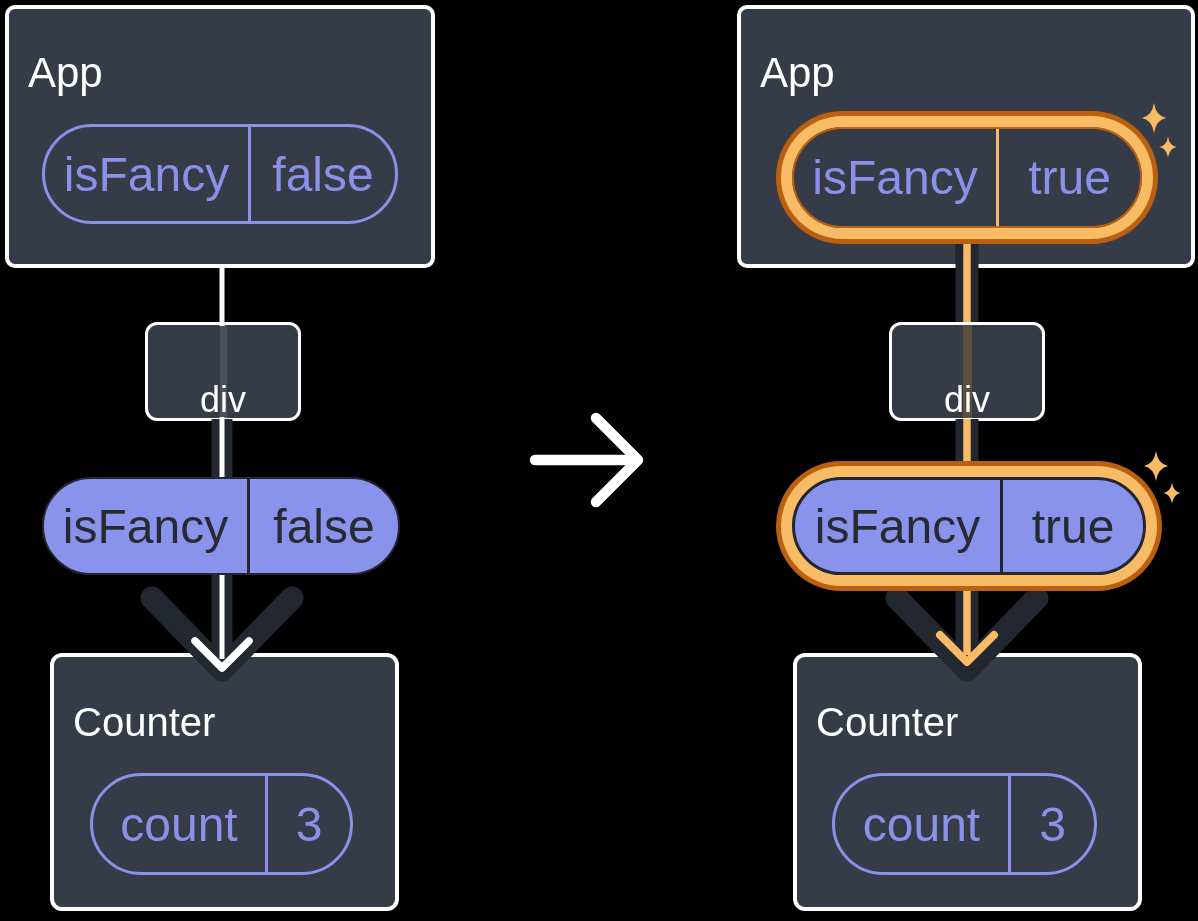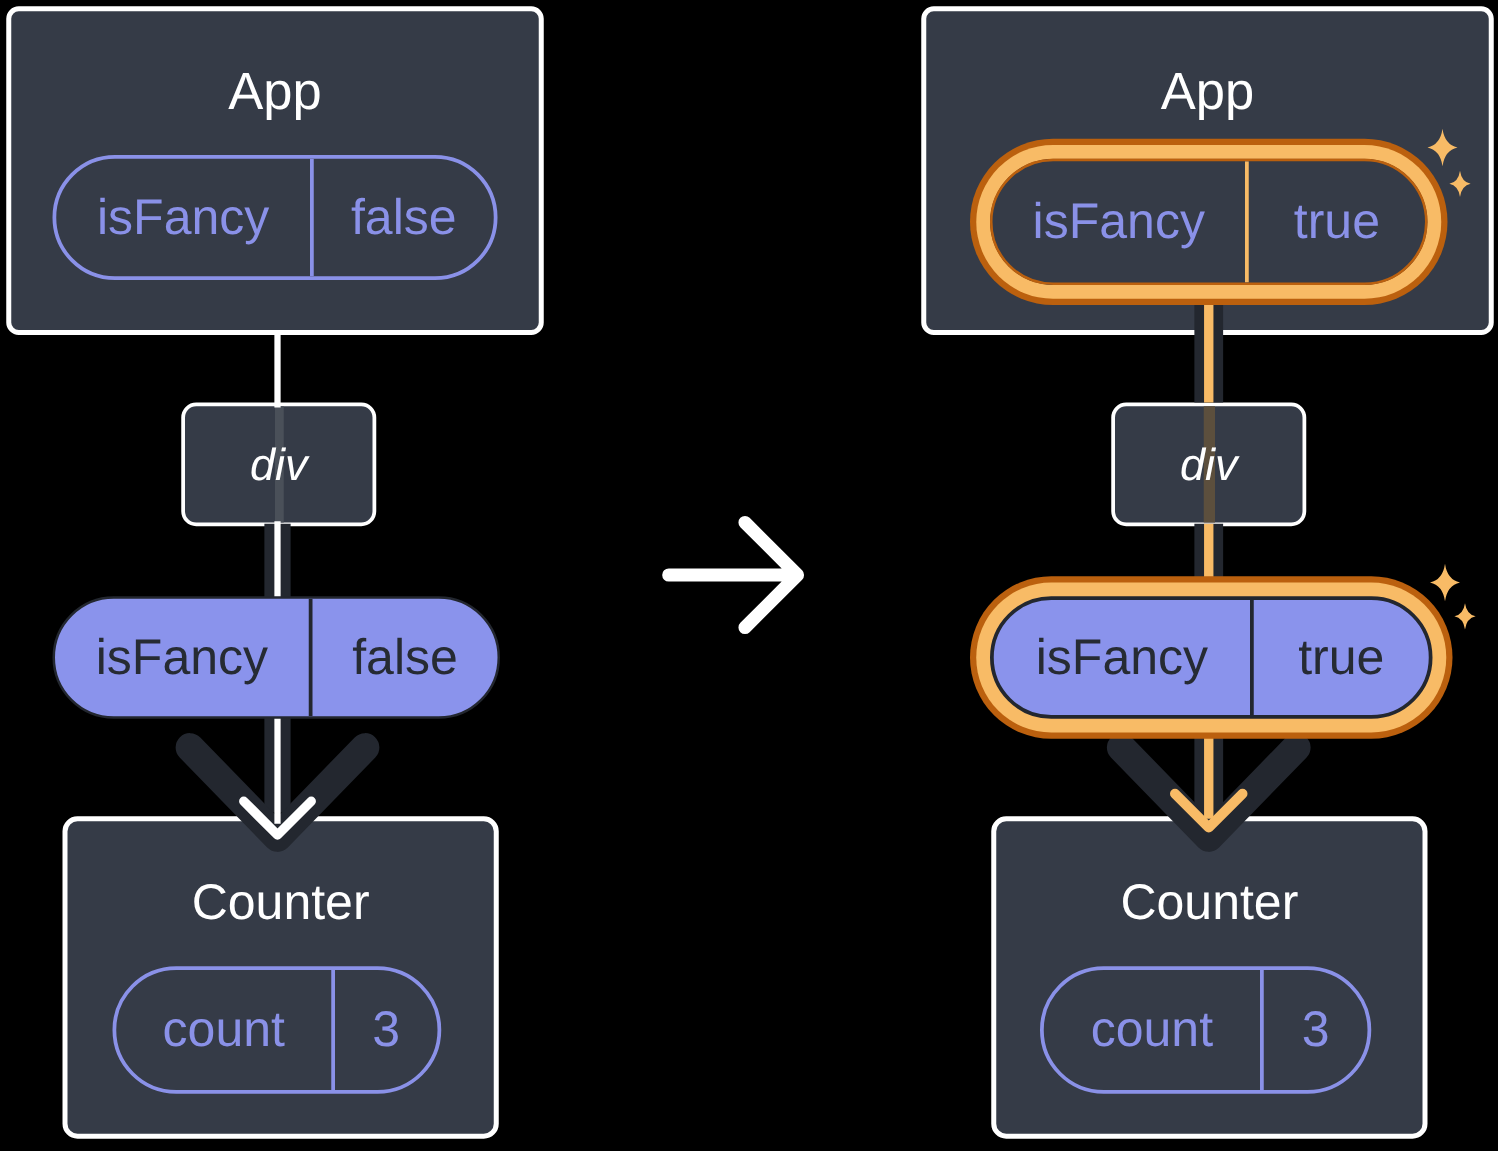--- a/index.html
+++ b/index.html
@@ -9,49 +9,49 @@
     font-family:"Liberation Sans","DejaVu Sans",sans-serif;
   }
   .node-box{
     position:absolute;box-sizing:border-box;
     background:var(--box_fill);
     border:4px solid var(--white);
     z-index:1;
   }
   .box-title{
     position:absolute;left:0;right:0;top:38px;
-    text-align:center;color:var(--white);
-    font-size:42px;line-height:52px;
+    text-align:left;color:var(--white);
+    font-size:42px;line-height:52px;padding-left:19px;
   }
   .pill{
     position:absolute;box-sizing:border-box;display:flex;
     border-radius:999px;overflow:hidden;
   }
   .pill .cell{
     display:flex;align-items:center;justify-content:center;
-    font-size:40px;box-sizing:border-box;
+    font-size:48px;box-sizing:border-box;
   }
   .pill .value{flex:1;}
   .bold{font-weight:400;}
   
   .outline-purple{border:3px solid var(--purple);color:var(--purple);background:transparent;}
   .outline-purple .name{border-right:3px solid var(--purple);}
   
   .solid-purple{background:var(--purple_fill);border:2px solid var(--dark);color:var(--ink_on_purple);z-index:3;}
   .solid-purple .name{border-right:3px solid var(--dark);}
   
   .ring{box-shadow:0 0 0 11px var(--orange_light),0 0 0 16px var(--orange_dark);overflow:hidden;}
   .ring-on-dark{border:2.5px solid var(--orange_dark);color:var(--purple);background:transparent;}
   .ring-on-dark .name{border-right:3px solid var(--orange_light);}
   .free{z-index:3;}
   .div-label{
     position:relative;z-index:2;color:var(--white);
     font-size:36px;line-height:36px;
   }
-  .div-box{display:flex;align-items:center;justify-content:center;font-style:italic;}
+  .div-box{display:flex;align-items:flex-end;justify-content:center;}
   .through-stripe{position:absolute;top:0;bottom:0;z-index:1;}
   svg.overlay{position:absolute;left:0;top:0;z-index:2;pointer-events:none;}
   svg.sparkle-layer{z-index:4;}
   .edge-dark-l{stroke:var(--dark);stroke-width:21;fill:none;}
   .edge-dark-r{stroke:var(--dark);stroke-width:23;fill:none;}
   .edge-white{stroke:var(--white);stroke-width:5;fill:none;}
   .edge-orange{stroke:var(--orange_light);stroke-width:7.5;fill:none;}
   .chev-dark{stroke:var(--dark);stroke-width:23;fill:none;stroke-linecap:round;stroke-linejoin:round;}
   .head-white{stroke:var(--white);stroke-width:7.5;fill:none;stroke-linecap:round;stroke-linejoin:round;}
   .head-orange{stroke:var(--orange_light);stroke-width:8;fill:none;stroke-linecap:round;stroke-linejoin:round;}

